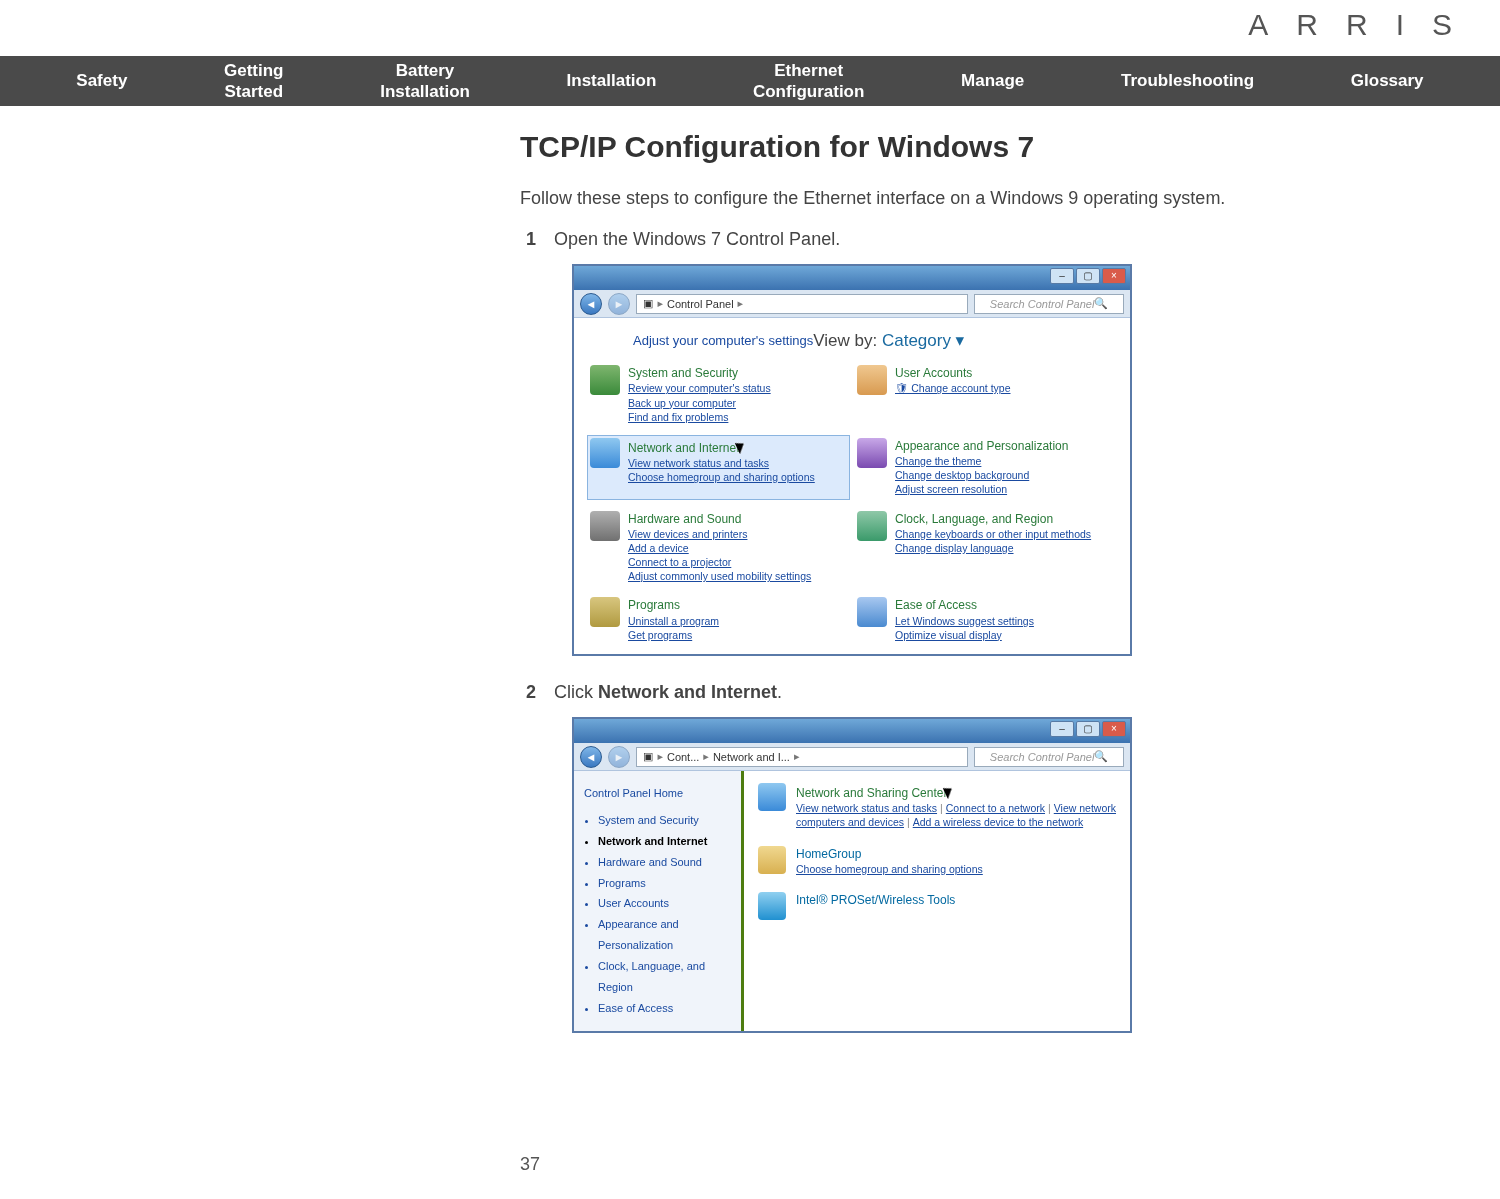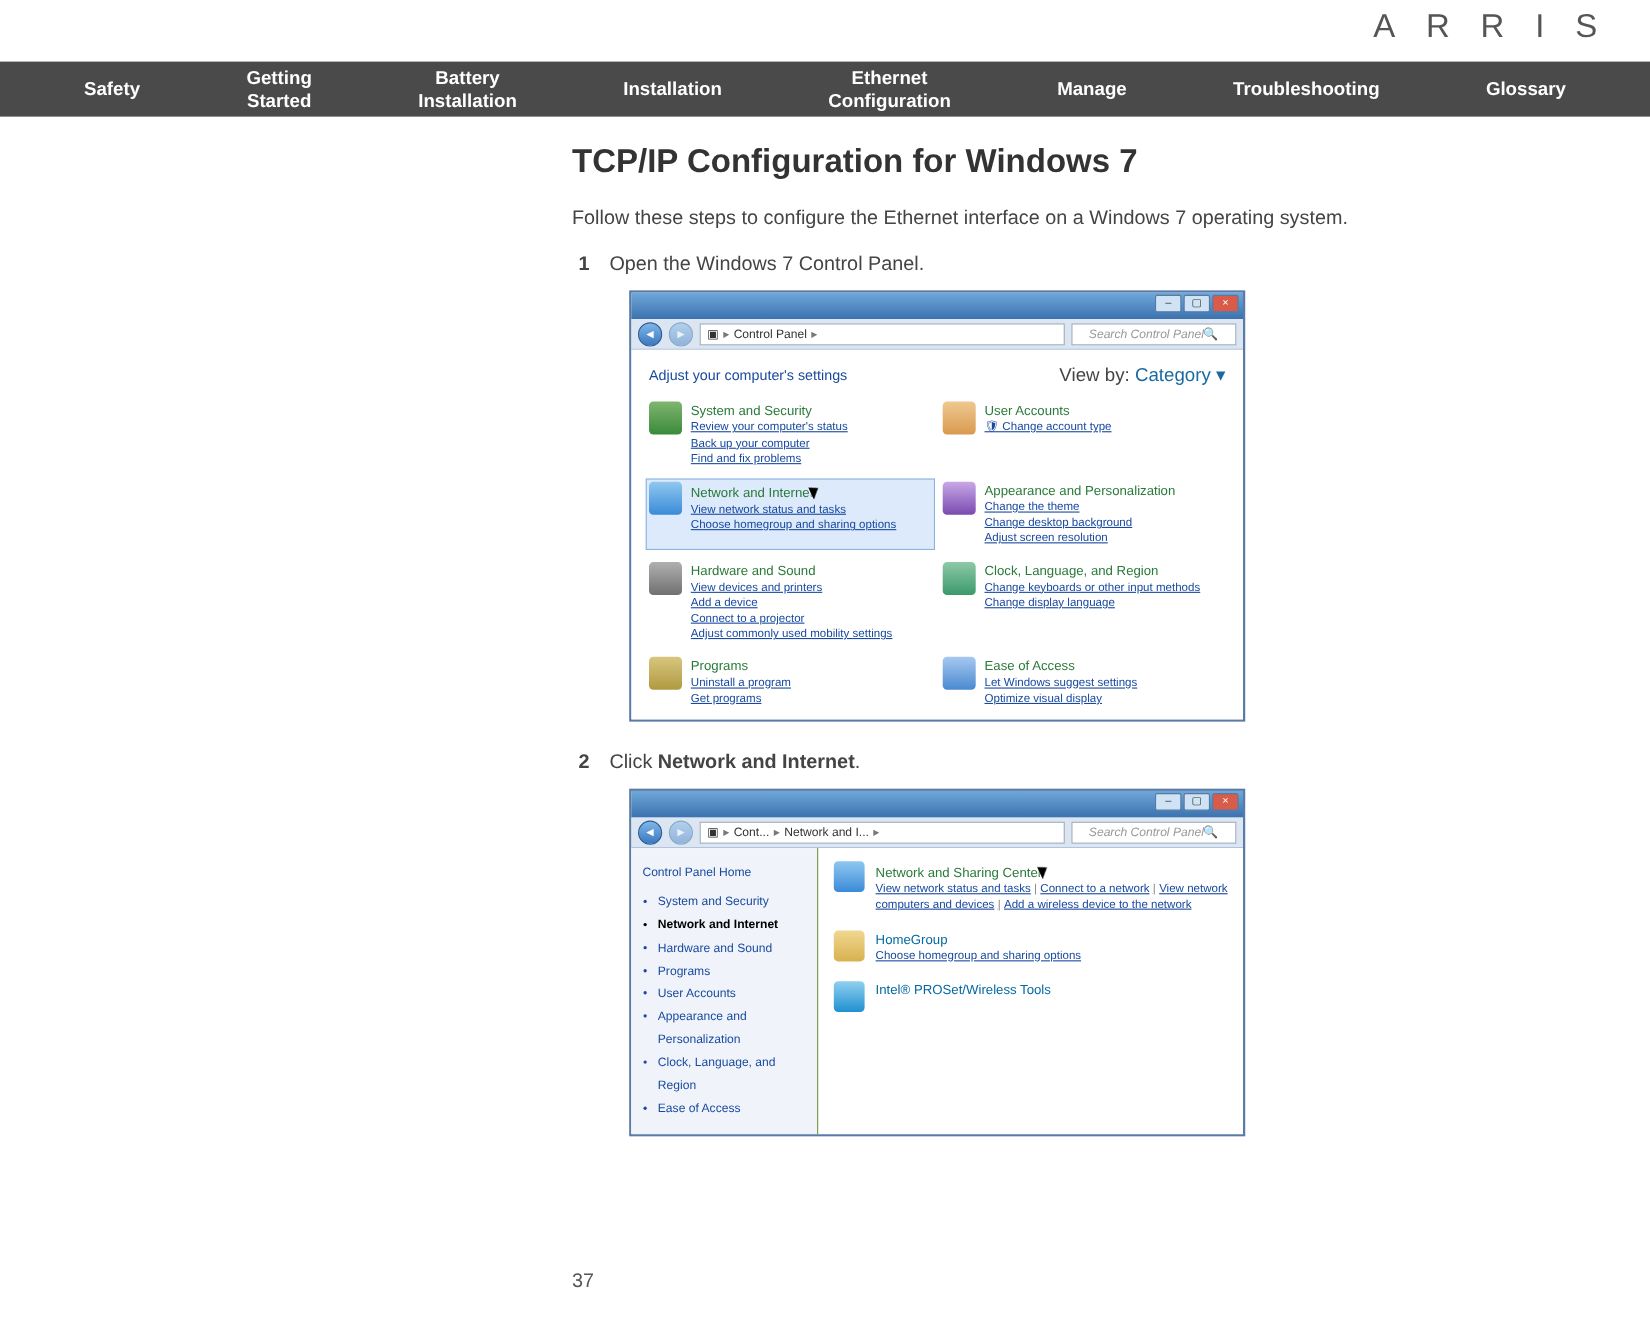--- a/index.html
+++ b/index.html
@@ -142,25 +142,25 @@
     padding: 0 6px;
     font-size: 11px;
     display: flex;
     align-items: center;
     justify-content: center;
   }
   .searchbox .mag { color: #5a8bc0; font-style: normal; }
   .shot-body { background: #fff; padding: 12px 16px; }
   .adjust-row {
     display: flex;
-    justify-content: space-between;
     align-items: center;
     color: #1a4aa0;
     font-size: 13px;
     margin-bottom: 14px;
+    margin-left: 43px;
   }
   .adjust-row .viewby { color: #444; font-size: 17px; }
   .adjust-row .viewby .cat { color: #1a6aa0; }
   .cat-grid {
     display: grid;
     grid-template-columns: 1fr 1fr;
     column-gap: 10px;
     row-gap: 14px;
   }
   .cat-item { display: flex; gap: 8px; }
@@ -198,21 +198,21 @@
     border-bottom: 8px solid transparent;
     transform: rotate(-25deg);
     filter: drop-shadow(0 0 1px #fff);
   }
 
   
   .shot2 .shot-body { display: flex; padding: 0; }
   .side {
     width: 170px;
     background: #f0f4fa;
-    border-right: 1px solid #4d7c0f;
+    border-right: 3px solid #4d7c0f;
     padding: 12px 10px;
     font-size: 11px;
     line-height: 1.9;
     color: #1a4aa0;
   }
   .side .home { color: #1a4aa0; margin-bottom: 6px; }
   .side .active { color: #000; font-weight: bold; }
   .side ul { list-style: disc; padding-left: 14px; }
   .side li { color: #1a4aa0; cursor: pointer; }
   .side li.active { color: #000; font-weight: bold; }
@@ -255,21 +255,21 @@
     <span>Ethernet</span><br>
     <span>Configuration</span>
   </div>
   <div>Manage</div>
   <div>Troubleshooting</div>
   <div>Glossary</div>
 </div>
 
 <div class="content">
   <h1>TCP/IP Configuration for Windows 7</h1>
-  <p class="intro">Follow these steps to configure the Ethernet interface on a Windows 7 operating system.</p>
+  <p class="intro">Follow these steps to configure the Ethernet interface on a Windows 9 operating system.</p>
 
   <div class="step">
     <div class="num">1</div>
     <div class="txt">Open the Windows 7 Control Panel.</div>
   </div>
 
   <div class="shot-wrap">
     <div class="shot" style="width:560px">
       <div class="titlebar">
         <div class="winbtns">

